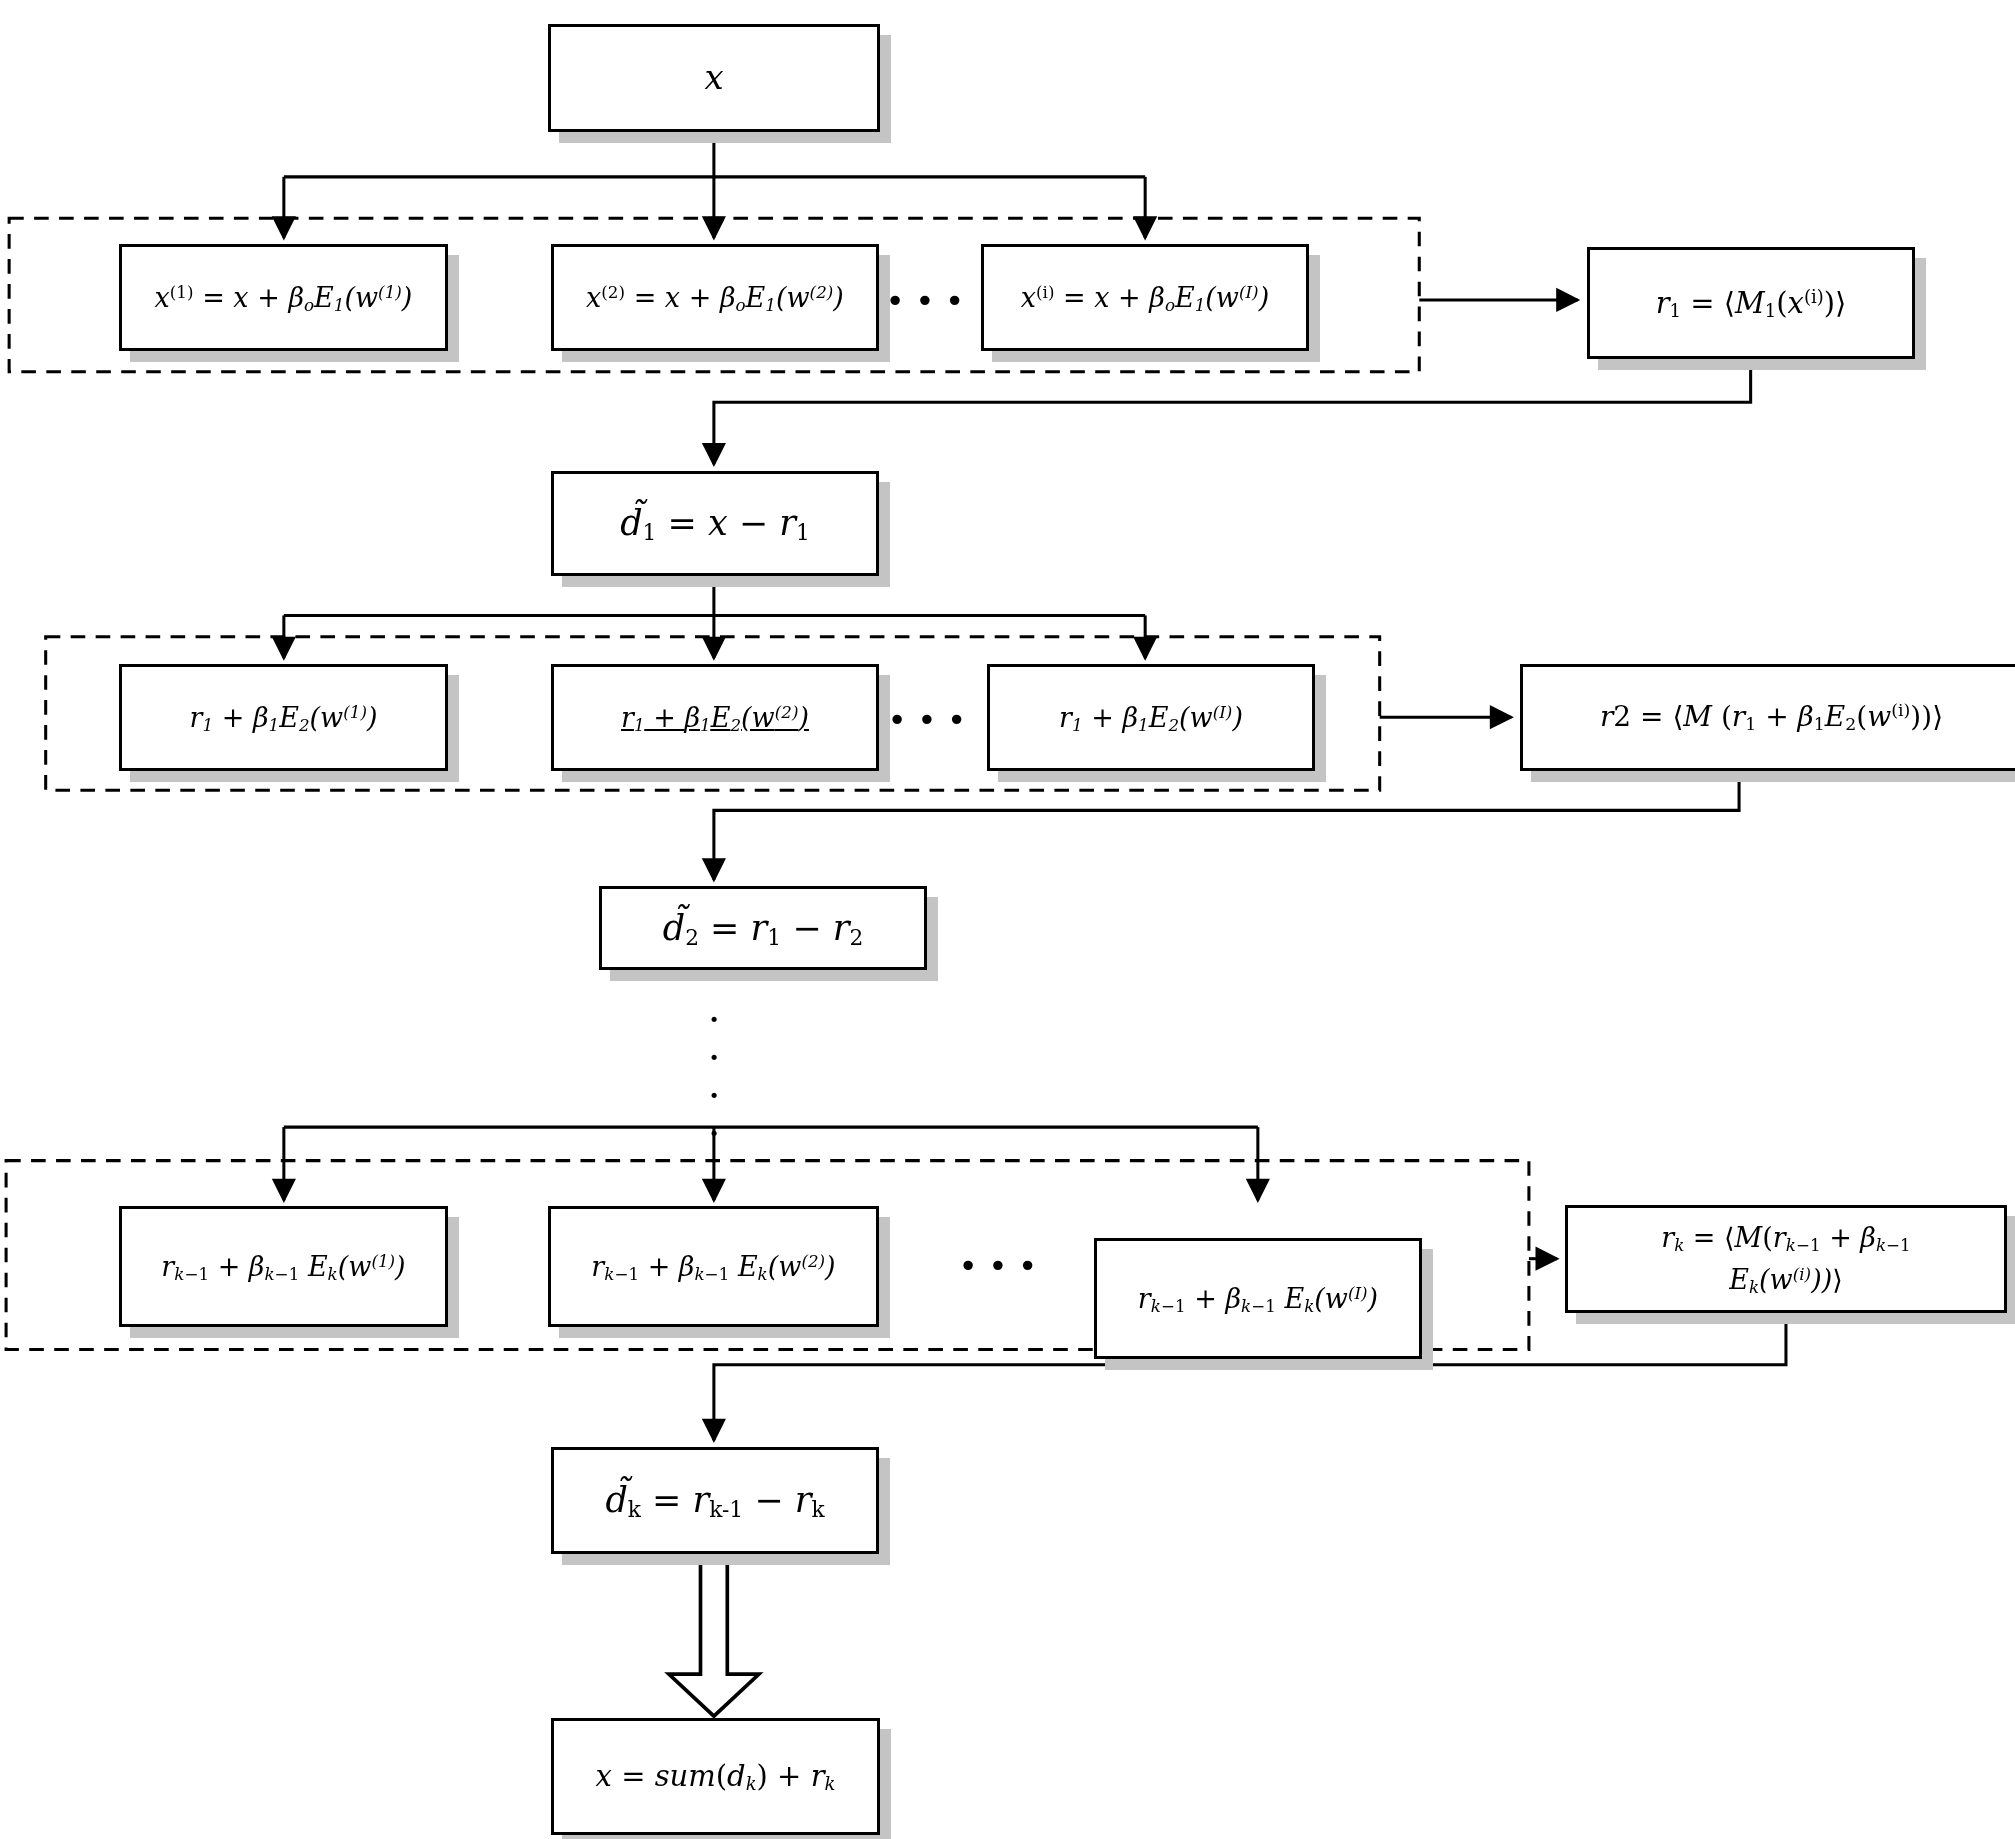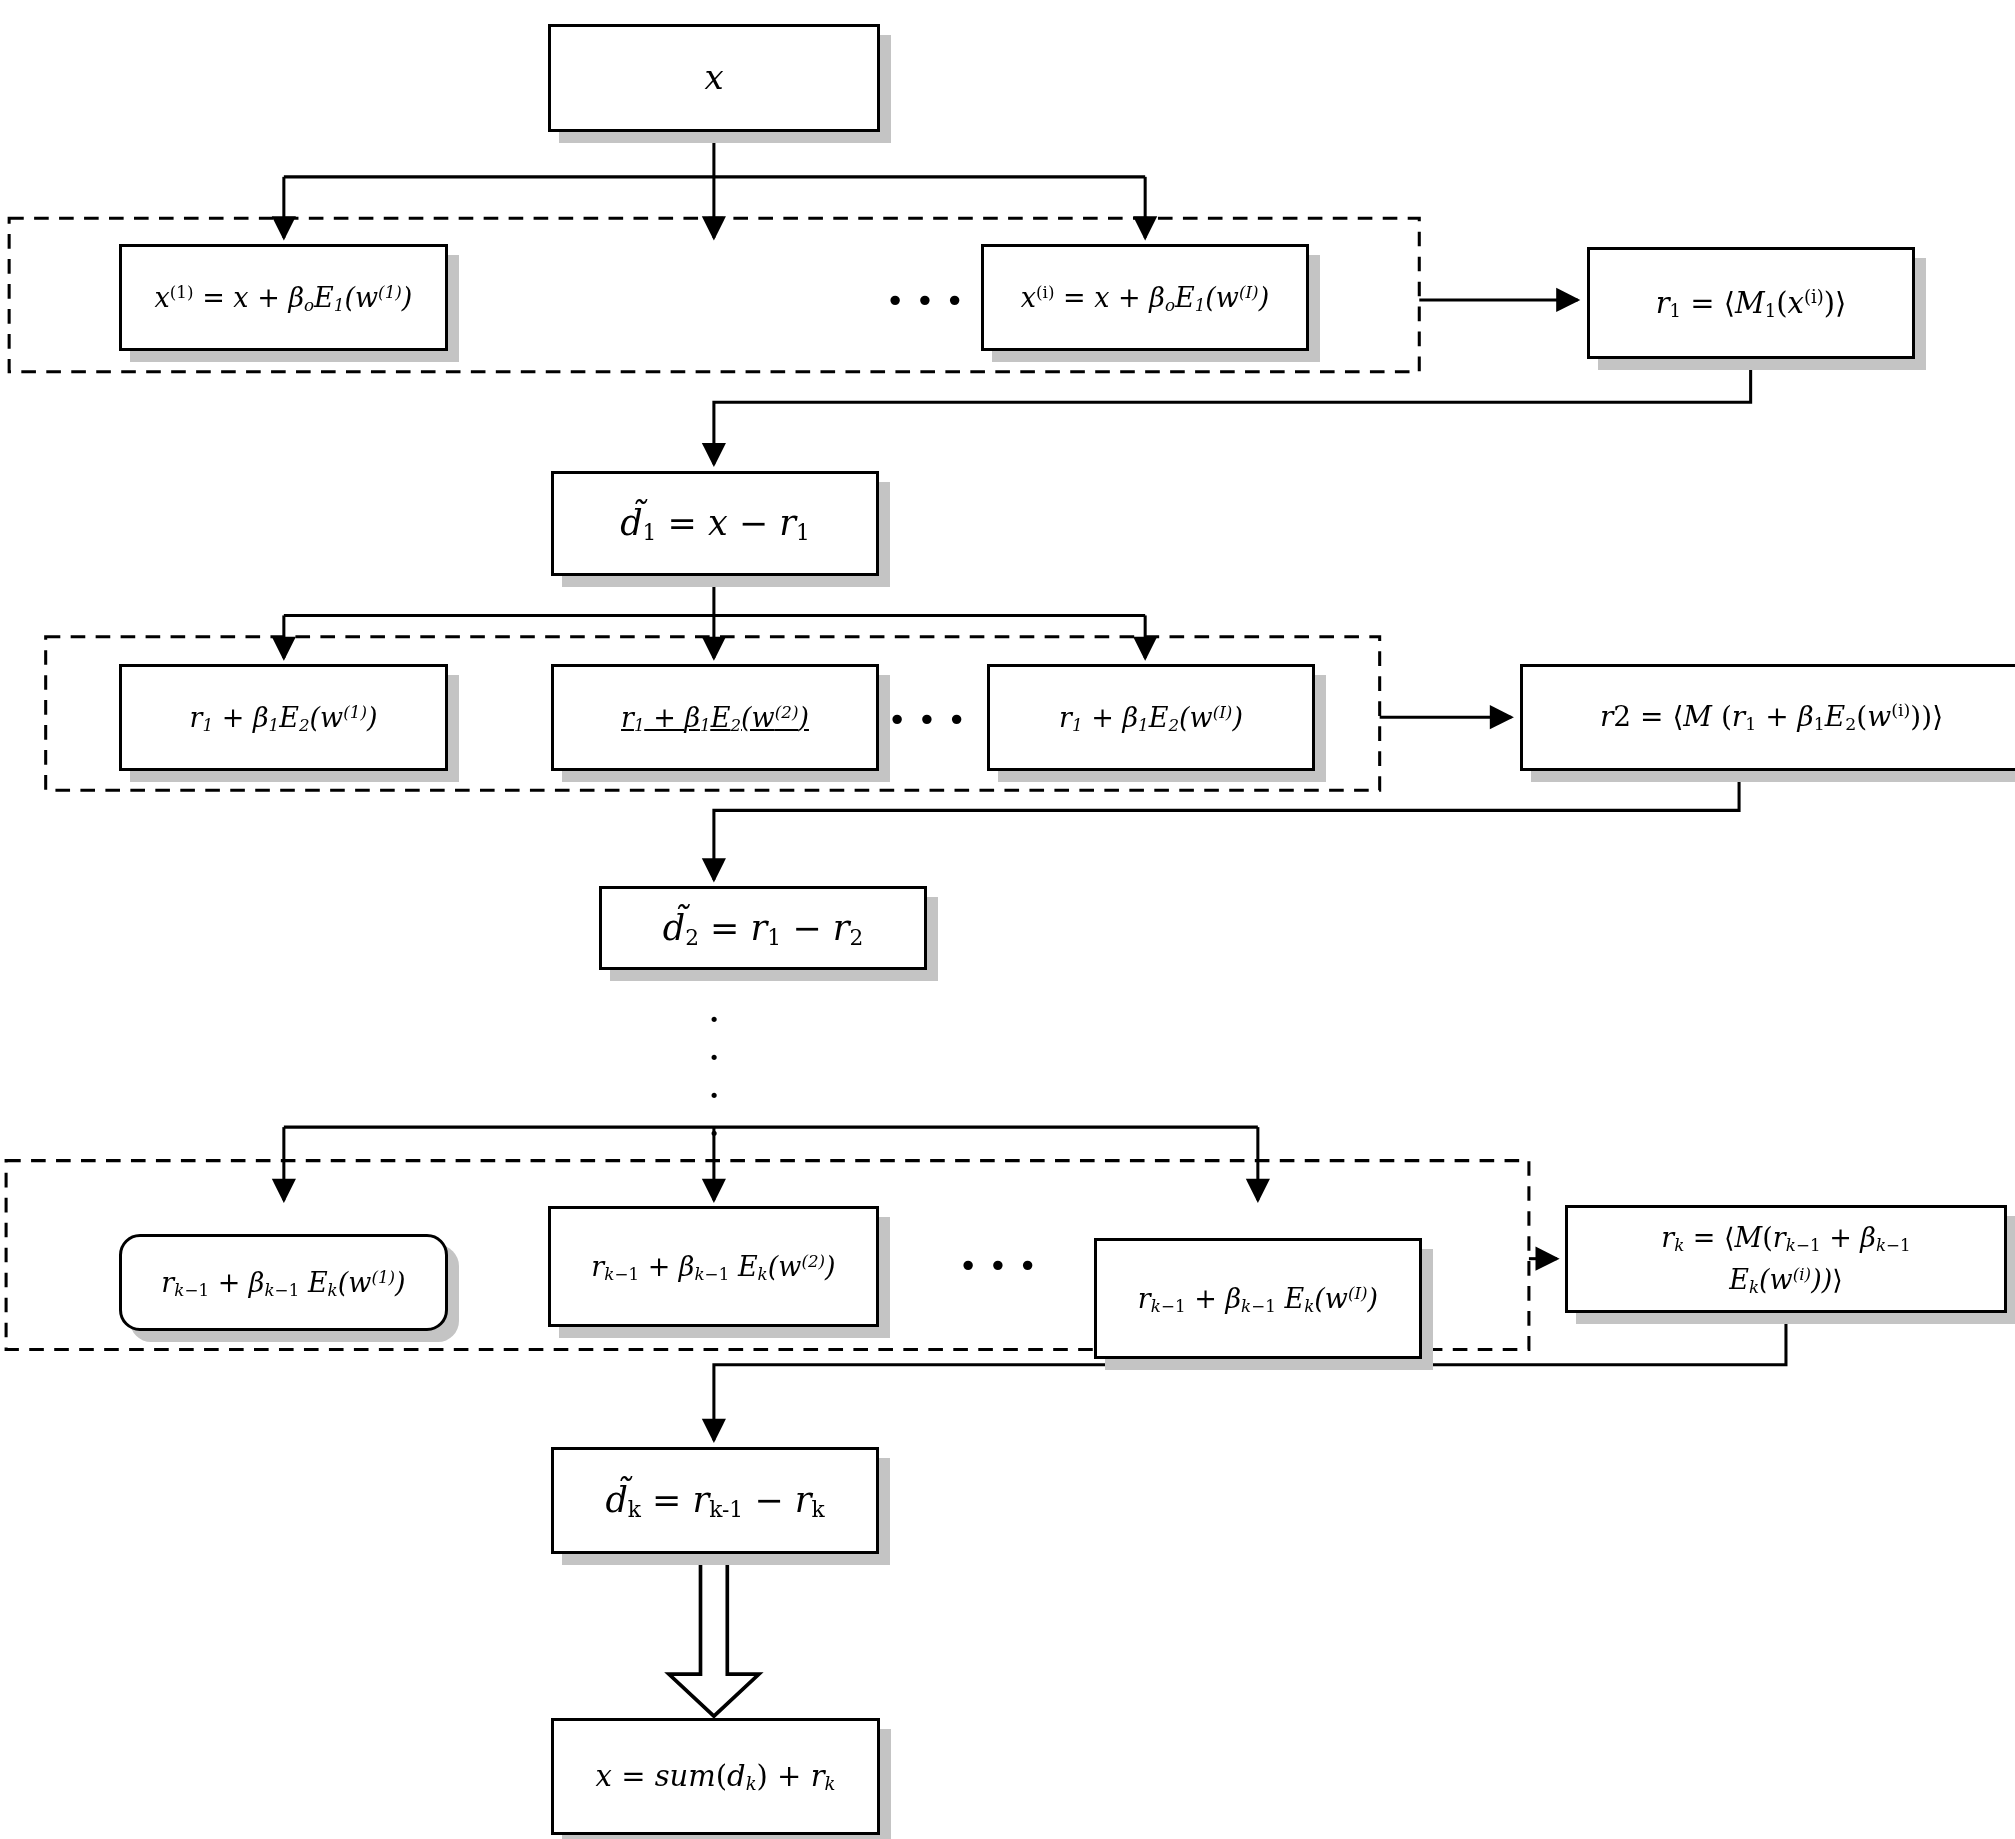--- a/index.html
+++ b/index.html
@@ -101,20 +101,23 @@
     <path class="blockarrow" d="M1150 2553 L1150 2748 L1098 2748 L1172 2817 L1246 2748 L1194 2748 L1194 2553"></path>
   </svg>
 
   <div class="box" style="left:548px; top:24px; width:332px; height:108px; font-size:34px;">
     <span><i>x</i></span>
   </div>
 
   <div class="box" style="left:119px; top:244px; width:329px; height:107px; font-size:27px;justify-content:center;">
     <span><i>x</i><sup>(1)</sup> = <i>x</i> + <i>β<sub>o</sub>E<sub>1</sub>(w<sup>(1)</sup>)</i></span>
   </div>
+  <div class="box" style="left:551px; top:244px; width:328px; height:107px; font-size:27px;">
+    <span><i>x</i><sup>(2)</sup> = <i>x</i> + <i>β<sub>o</sub>E<sub>1</sub>(w<sup>(2)</sup>)</i></span>
+  </div>
   <div class="hdots" style="left:931px; top:300px;">···</div>
   <div class="box" style="left:981px; top:244px; width:328px; height:107px; font-size:27px;">
     <span><i>x</i><sup>(i)</sup> = <i>x</i> + <i>β<sub>o</sub>E<sub>1</sub>(w<sup>(I)</sup>)</i></span>
   </div>
   <div class="box" style="left:1587px; top:247px; width:328px; height:112px; font-size:29px;">
     <span><i>r</i><sub>1</sub> = ⟨<i>M</i><sub>1</sub>(<i>x</i><sup>(i)</sup>)⟩</span>
   </div>
   <div class="box" style="left:551px; top:471px; width:328px; height:105px; font-size:35px;">
     <span><i>d̃</i><sub>1</sub> = <i>x</i> − <i>r</i><sub>1</sub></span>
   </div>
@@ -131,21 +134,21 @@
   </div>
   <div class="box" style="left:1520px; top:664px; width:503px; height:107px; font-size:28px;">
     <span><i>r</i>2 = ⟨<i>M</i> (<i>r</i><sub>1</sub> + <i>β</i><sub>1</sub><i>E</i><sub>2</sub>(<i>w</i><sup>(i)</sup>))⟩</span>
   </div>
   <div class="box" style="left:551px; top:886px; width:328px; height:84px; font-size:35px;margin-left:48px;">
     <span><i>d̃</i><sub>2</sub> = <i>r</i><sub>1</sub> − <i>r</i><sub>2</sub></span>
   </div>
 
   <div class="vdots" style="left:714px; top:1079px;">····</div>
 
-  <div class="box" style="left:119px; top:1234px; width:329px; height:97px; font-size:27px;border-radius:21px;">
+  <div class="box" style="left:119px; top:1206px; width:329px; height:121px; font-size:27px;">
     <span><i>r<sub>k</sub></i><sub>−1</sub> + <i>β<sub>k</sub></i><sub>−1</sub> <i>E<sub>k</sub>(w<sup>(1)</sup>)</i></span>
   </div>
   <div class="box" style="left:548px; top:1206px; width:331px; height:121px; font-size:27px;">
     <span><i>r<sub>k</sub></i><sub>−1</sub> + <i>β<sub>k</sub></i><sub>−1</sub> <i>E<sub>k</sub>(w<sup>(2)</sup>)</i></span>
   </div>
   <div class="hdots" style="left:1004px; top:1265px;">···</div>
   <div class="box" style="left:1094px; top:1238px; width:328px; height:121px; font-size:27px;">
     <span><i>r<sub>k</sub></i><sub>−1</sub> + <i>β<sub>k</sub></i><sub>−1</sub> <i>E<sub>k</sub>(w<sup>(I)</sup>)</i></span>
   </div>
   <div class="box" style="left:1565px; top:1205px; width:442px; height:108px; font-size:27px; line-height:1.55;">

